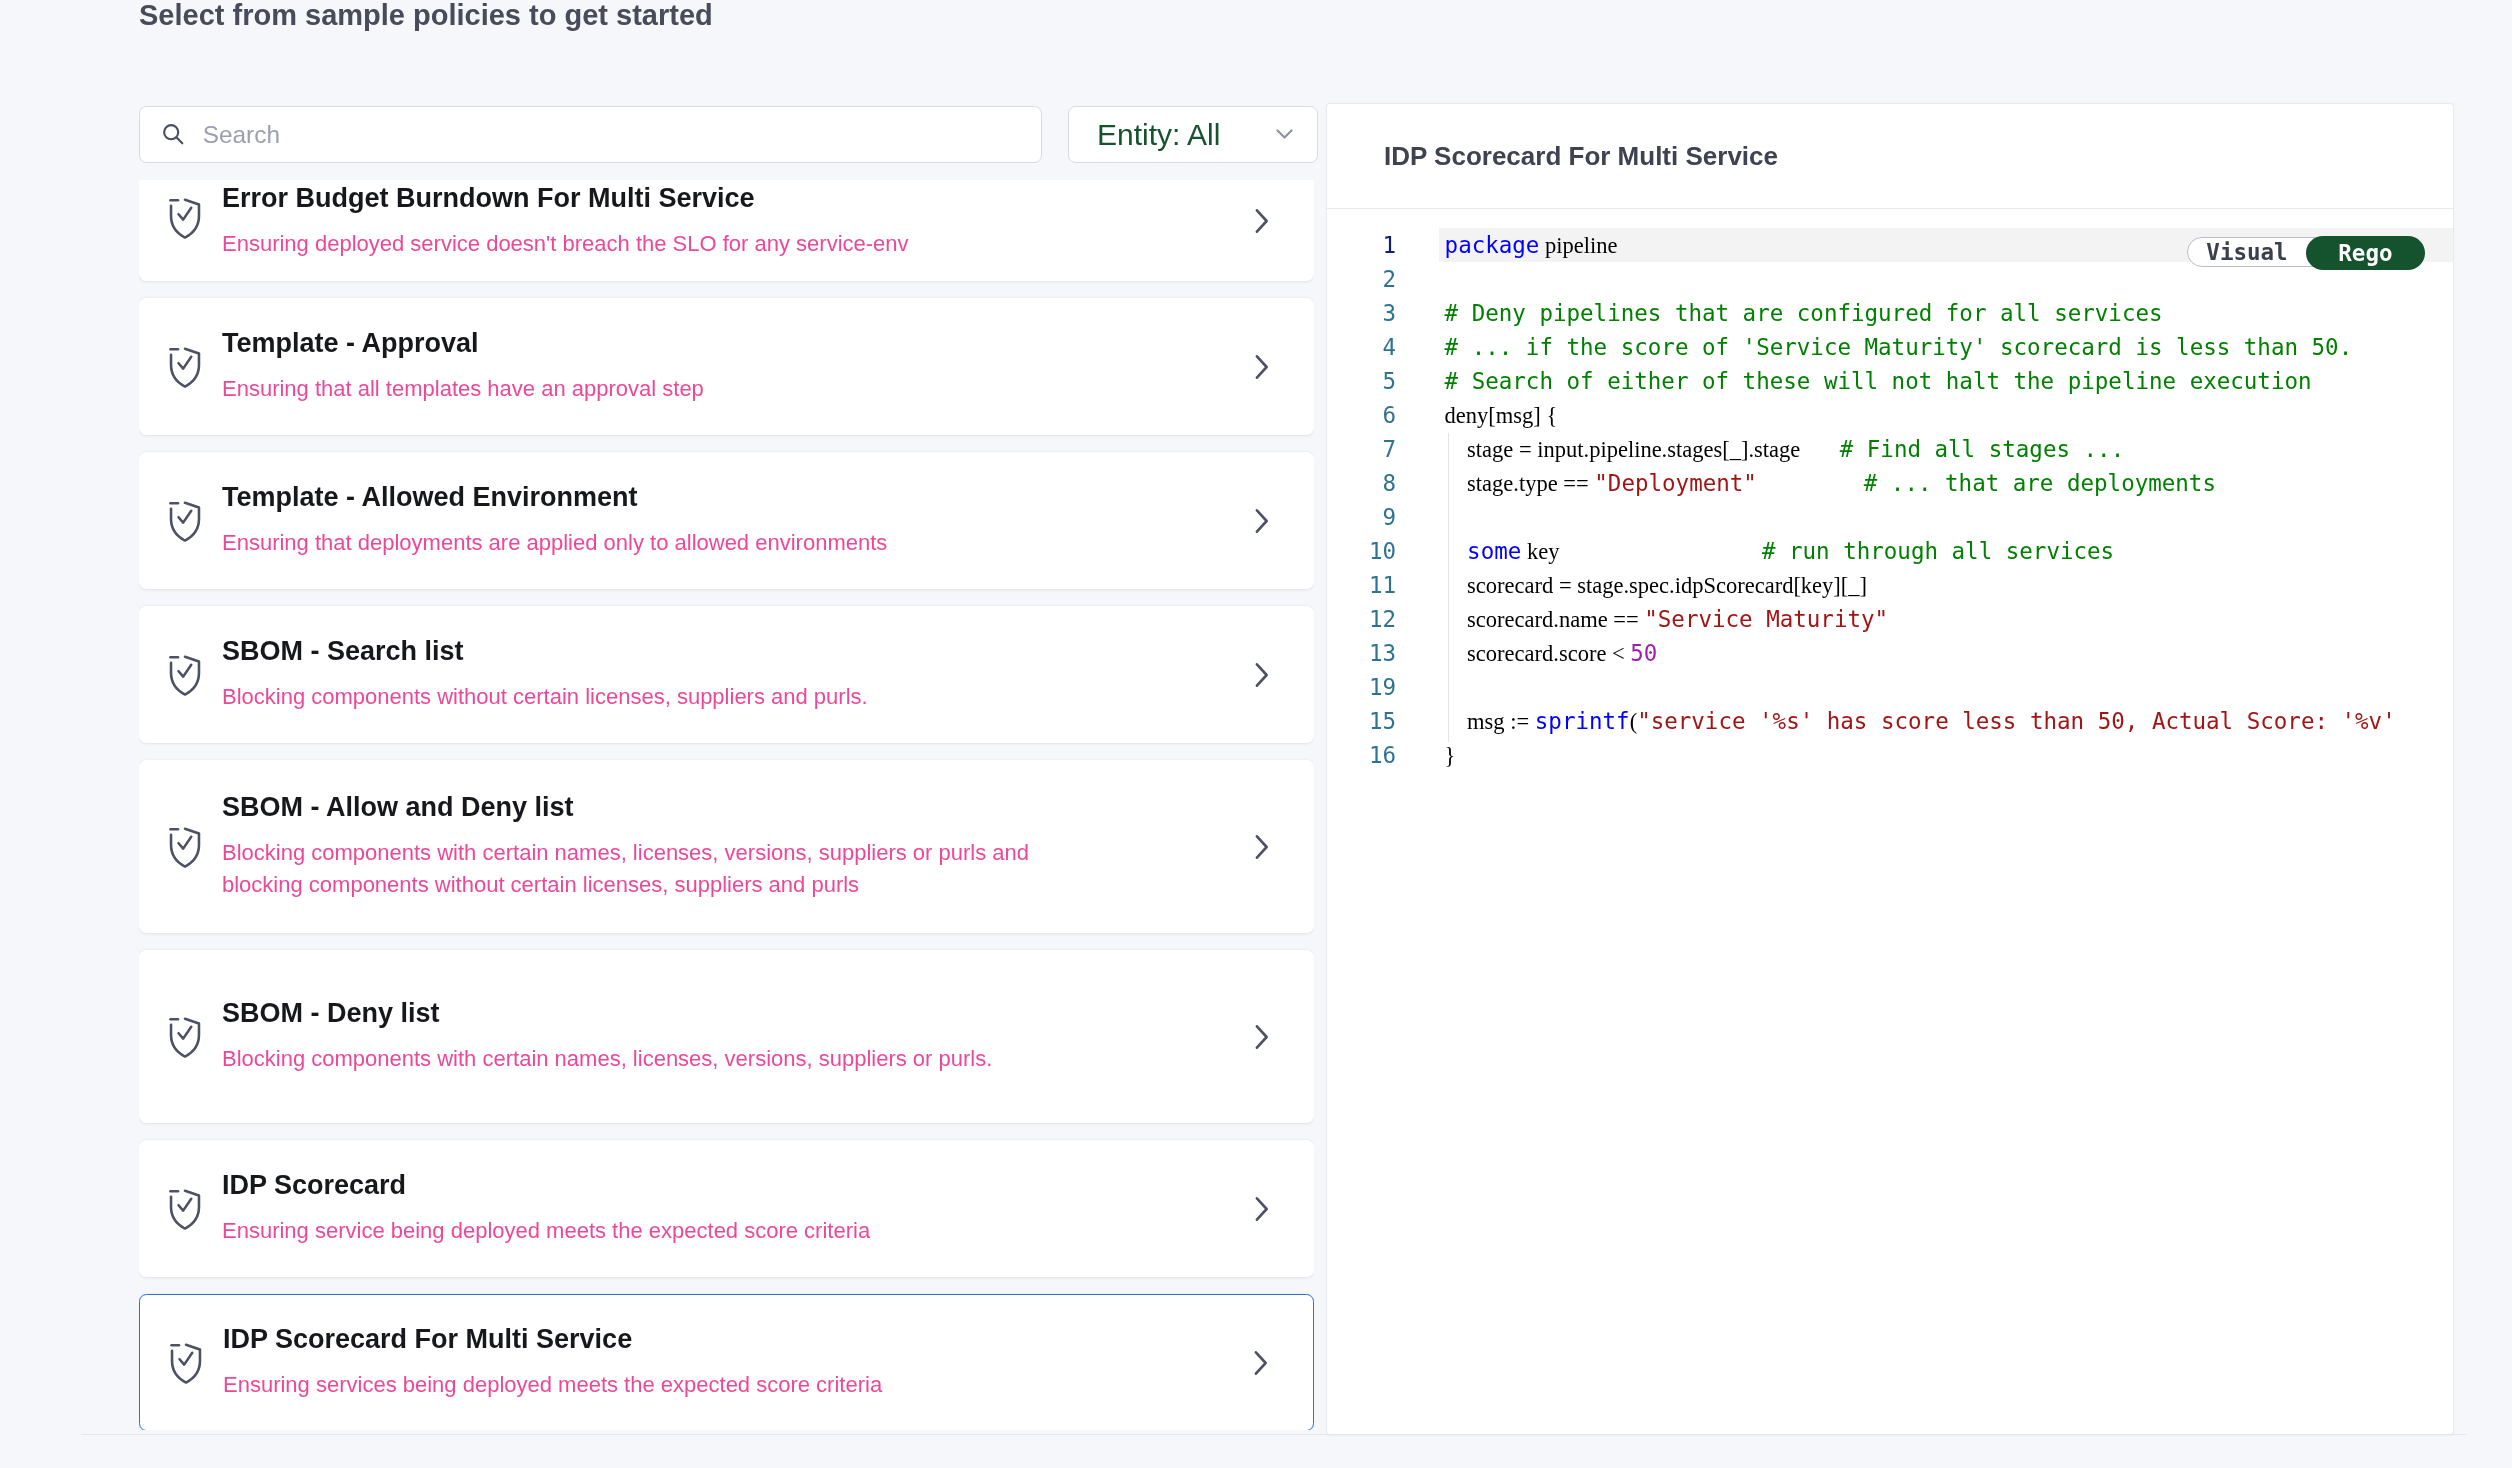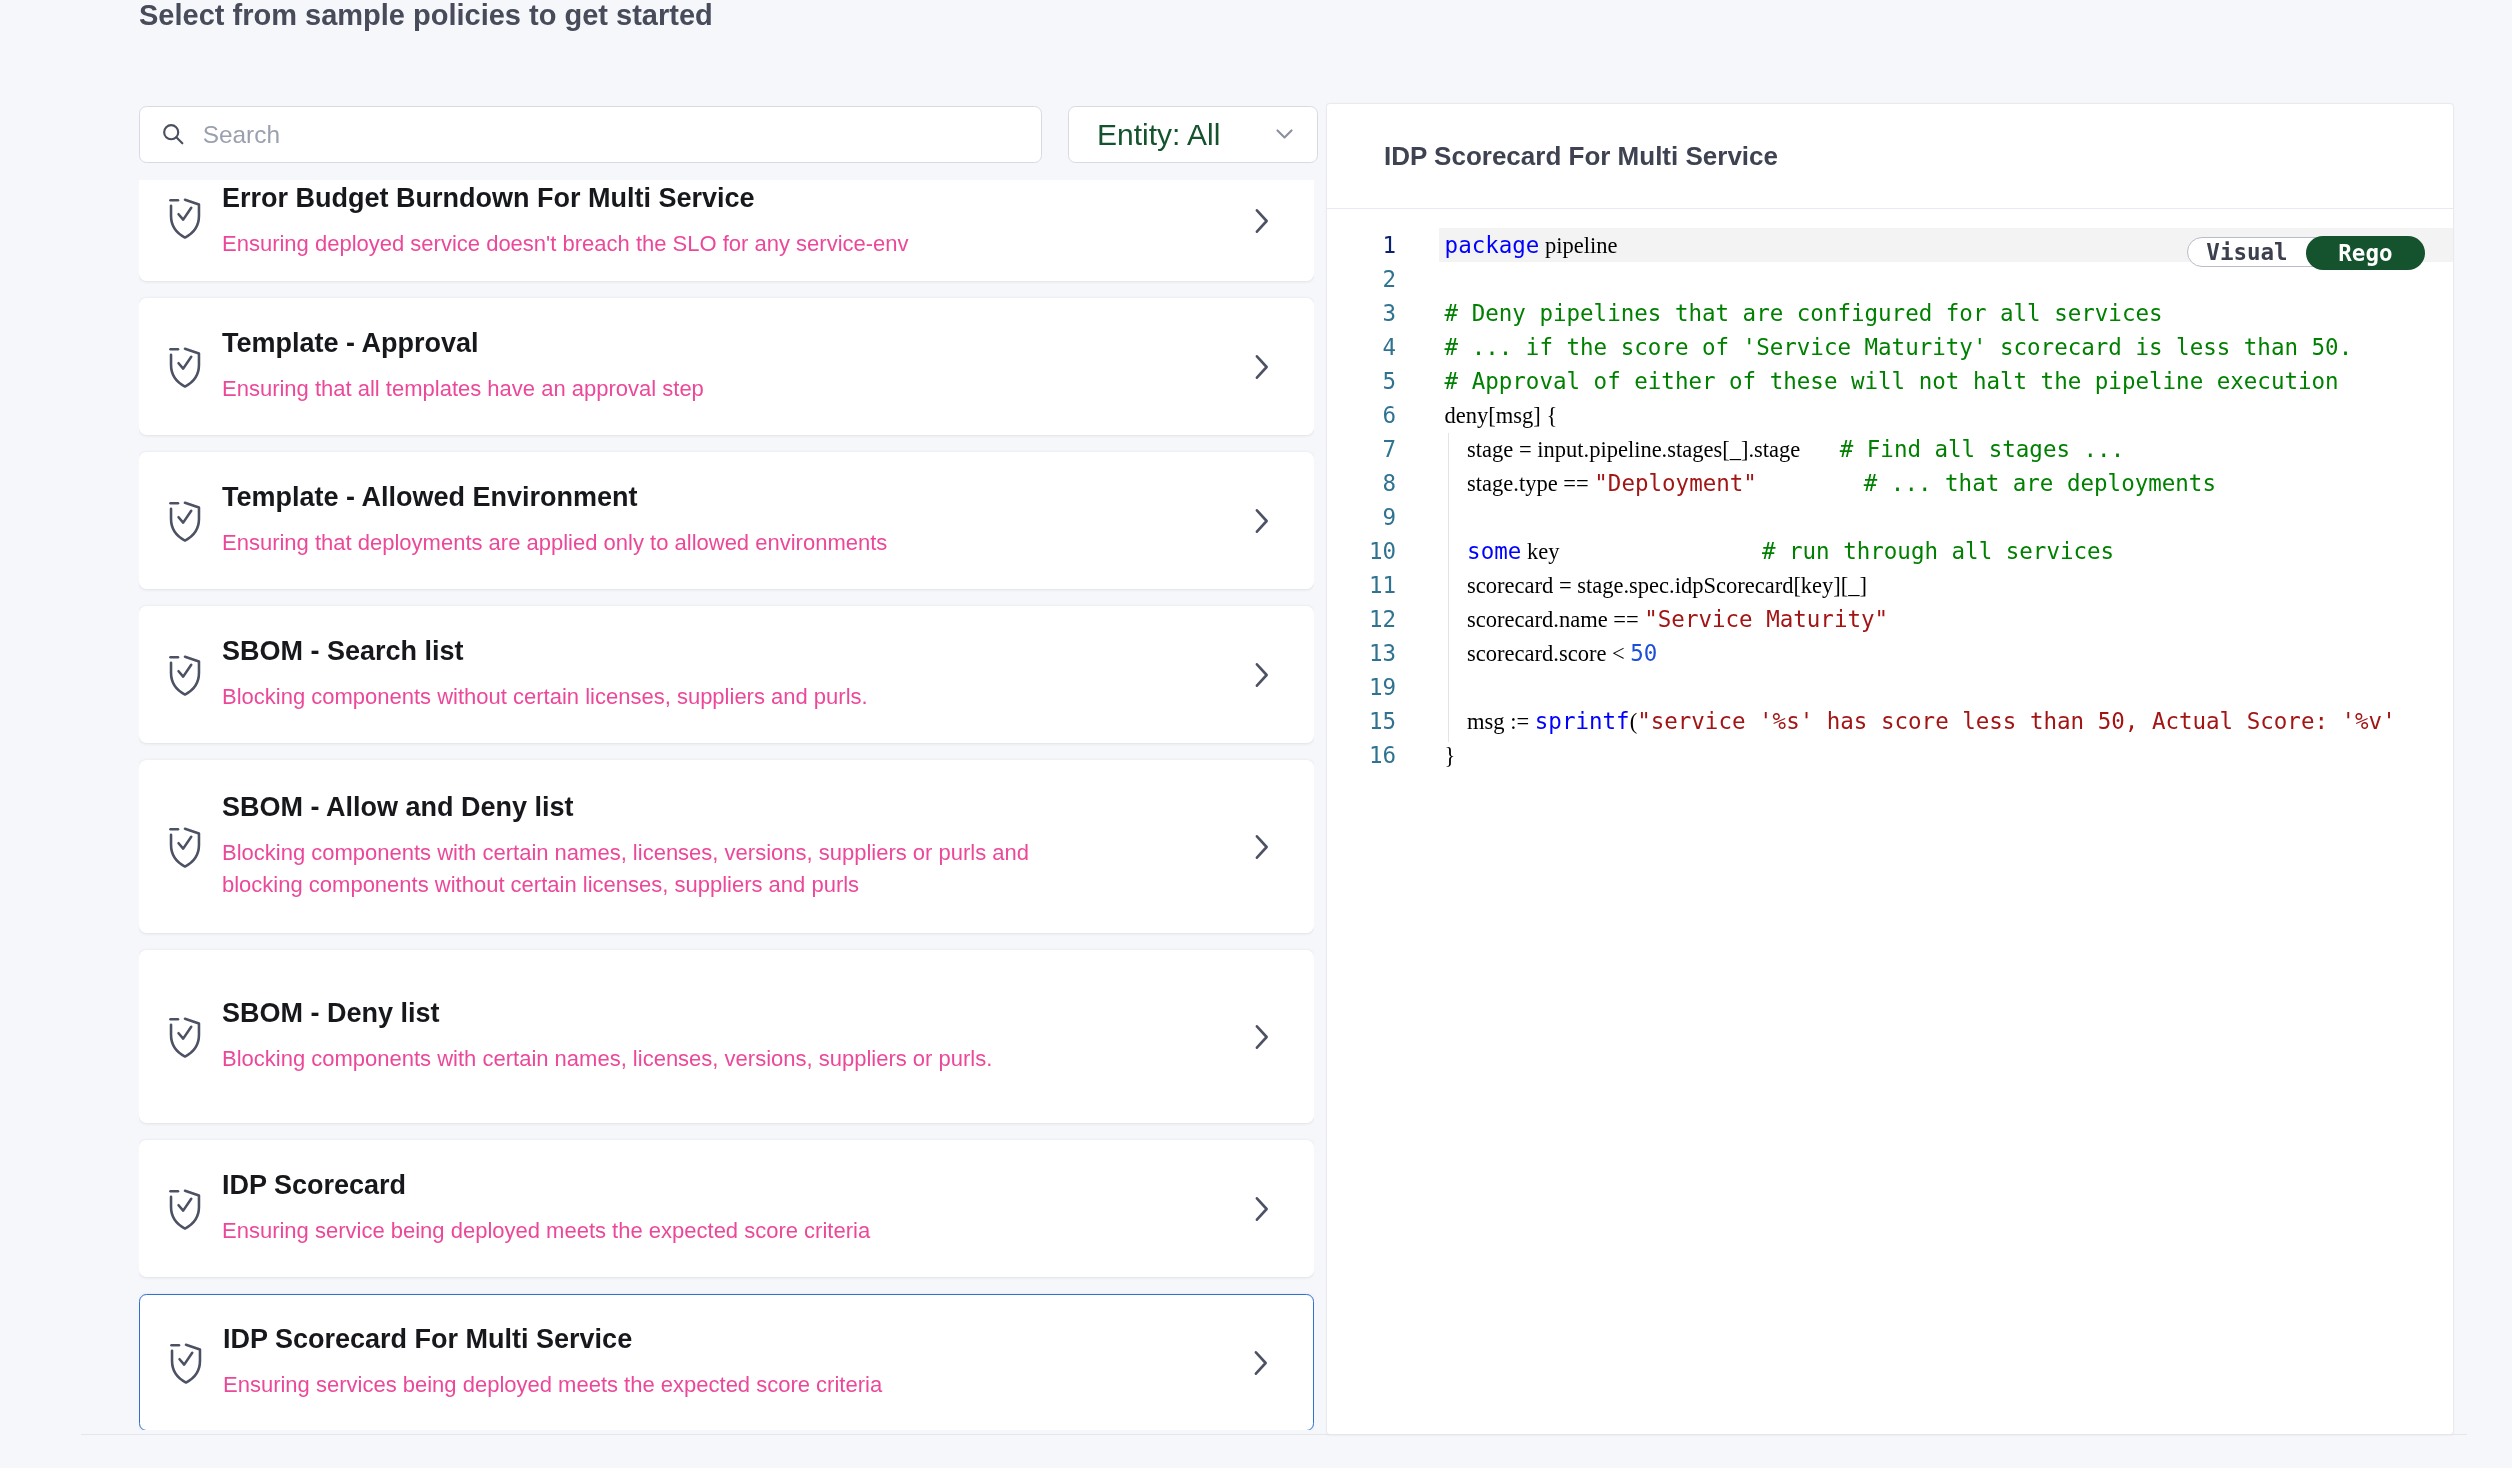--- a/index.html
+++ b/index.html
@@ -58,21 +58,21 @@
                font-family:"DejaVu Sans Mono","Liberation Mono",monospace; font-size:22.5px; }
   .code-row { display:flex; height:34px; line-height:34px; }
   .ln { width:69px; text-align:right; color:#2f7391; flex:none; }
   .ct { flex:1; margin-left:43px; padding-left:5.6px; white-space:pre; overflow:hidden;
         color:#000; }
   .code-row.active .ln { color:#0b216f; }
   .code-row.active .ct { background:#f3f3f3; }
   .tok-kw  { color:#0000ff; }
   .tok-str { color:#a31515; }
   .tok-com { color:#008000; }
-  .tok-num { color:#1d4ed8; }
+  .tok-num { color:#a21caf; }
   .tok-pln { color:#000000;font-family:Liberation Serif, serif; }
   .indent-guide { position:absolute; left:121px; top:224px; width:0.9px; height:309px;
                   background:#e4e4e7; }
 
   
   .toggle { position:absolute; top:28px; right:29px; width:237px; height:30px;
             background:#fff; border:1.4px solid #b9bdc9; border-radius:15px;
             display:flex; z-index:5; }
   .seg-visual { width:118px; height:100%; display:flex; align-items:center;
                 justify-content:center; font-size:22.5px; font-weight:700; color:#3c404e;
@@ -250,21 +250,21 @@
     <span class="ct"><span class="tok-com"># Deny pipelines that are configured for all services</span></span>
   </div>
 
   <div class="code-row">
     <span class="ln">4</span>
     <span class="ct"><span class="tok-com"># ... if the score of 'Service Maturity' scorecard is less than 50.</span></span>
   </div>
 
   <div class="code-row">
     <span class="ln">5</span>
-    <span class="ct"><span class="tok-com"># Approval of either of these will not halt the pipeline execution</span></span>
+    <span class="ct"><span class="tok-com"># Search of either of these will not halt the pipeline execution</span></span>
   </div>
 
   <div class="code-row">
     <span class="ln">6</span>
     <span class="ct"><span class="tok-pln">deny[msg] {</span></span>
   </div>
 
   <div class="code-row">
     <span class="ln">7</span>
     <span class="ct"><span class="tok-pln">    stage = input.pipeline.stages[_].stage       </span><span class="tok-com"># Find all stages ...</span></span>

